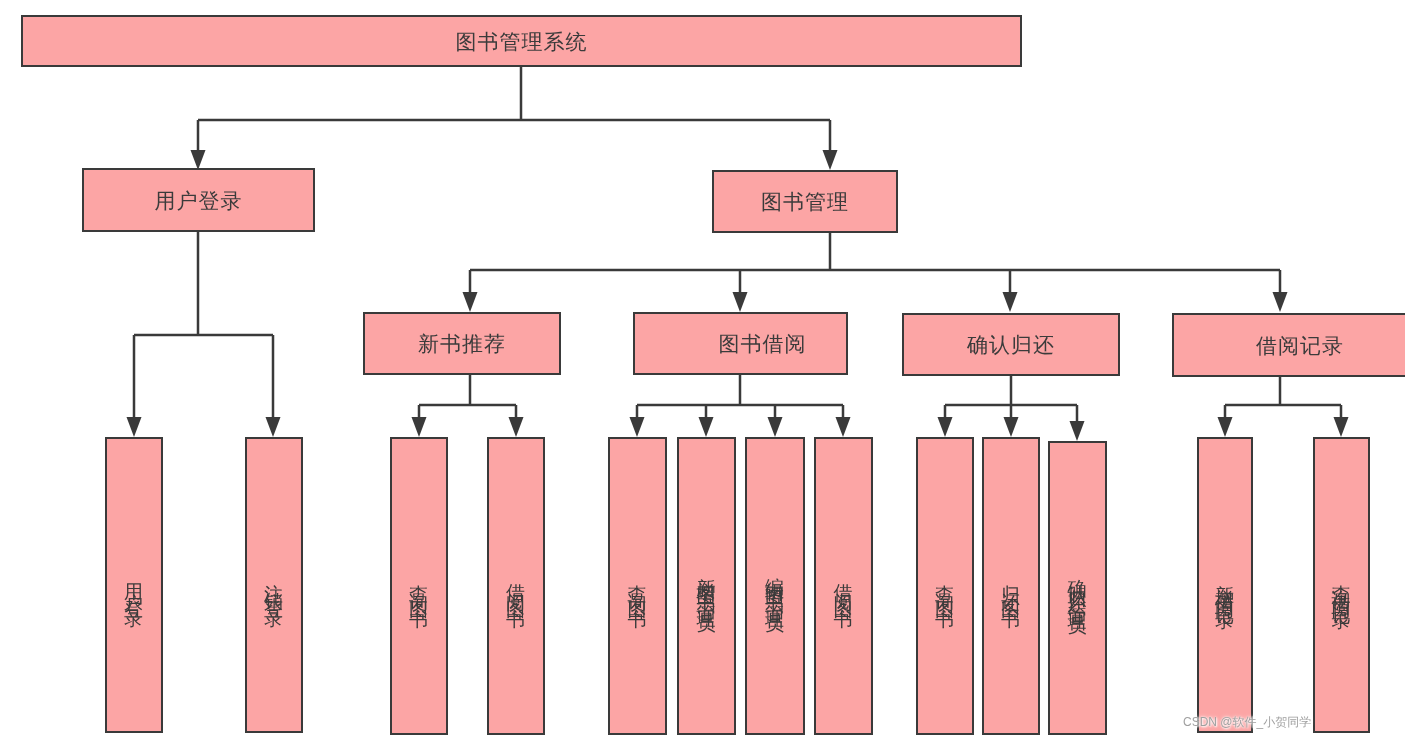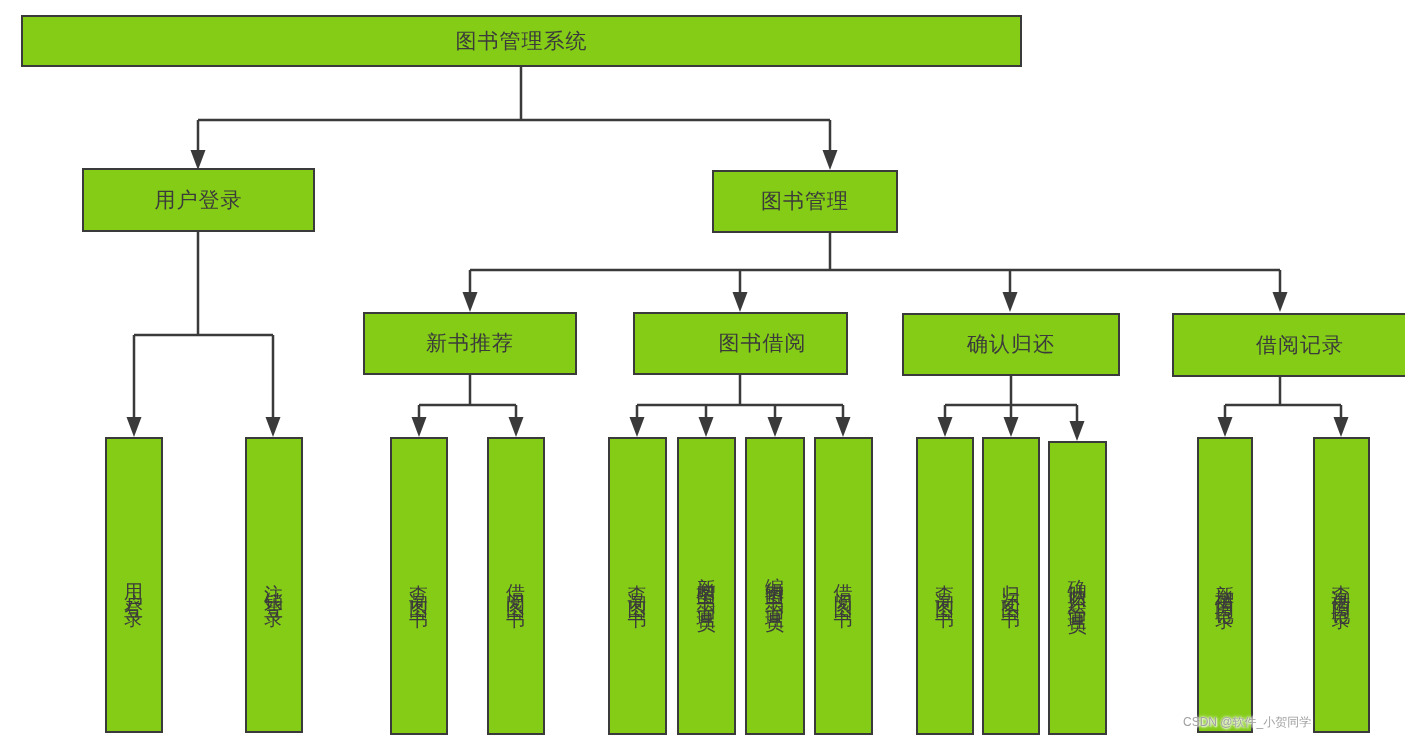--- a/index.html
+++ b/index.html
@@ -20,27 +20,26 @@
     left: 0;
     top: 0;
     width: 1405px;
     height: 747px;
     z-index: 1;
   }
   .node {
     position: absolute;
     box-sizing: border-box;
     border: 2.5px solid #3a3a3a;
-    background: #84cc16;
+    background: #fca5a5;
     color: #3b3b3b;
     display: flex;
     align-items: center;
     justify-content: center;
     z-index: 2;
-    font-family: Liberation Serif, serif;
   }
   .hnode {
     font-size: 21px;
     letter-spacing: 1px;
     text-align: center;
     line-height: 1;
   }
   .vnode {
     font-size: 19px;
   }
@@ -100,21 +99,21 @@
       <polygon points="1217.5,417 1232.5,417 1225,437"></polygon>
       <polygon points="1333.5,417 1348.5,417 1341,437"></polygon>
     </g>
   </svg>
 
   <div class="node hnode" style="left:21px; top:15px; width:1001px; height:52px;">图书管理系统</div>
 
   <div class="node hnode" style="left:82px; top:168px; width:233px; height:64px;">用户登录</div>
   <div class="node hnode" style="left:712px; top:170px; width:186px; height:63px;">图书管理</div>
 
-  <div class="node hnode" style="left:363px; top:312px; width:214px; height:63px;">新书推荐</div>
+  <div class="node hnode" style="left:363px; top:312px; width:198px; height:63px;">新书推荐</div>
   <div class="node hnode" style="left:633px; top:312px; width:215px; height:63px;padding-left:44px;">图书借阅</div>
   <div class="node hnode" style="left:902px; top:313px; width:218px; height:63px;">确认归还</div>
   <div class="node hnode" style="left:1172px; top:313px; width:256px; height:64px;">借阅记录</div>
 
   <div class="node vnode" style="left:105px; top:437px; width:58px; height:296px;">
     <span class="vtext">用户登录</span>
   </div>
   <div class="node vnode" style="left:245px; top:437px; width:58px; height:296px;">
     <span class="vtext">注销登录</span>
   </div>

